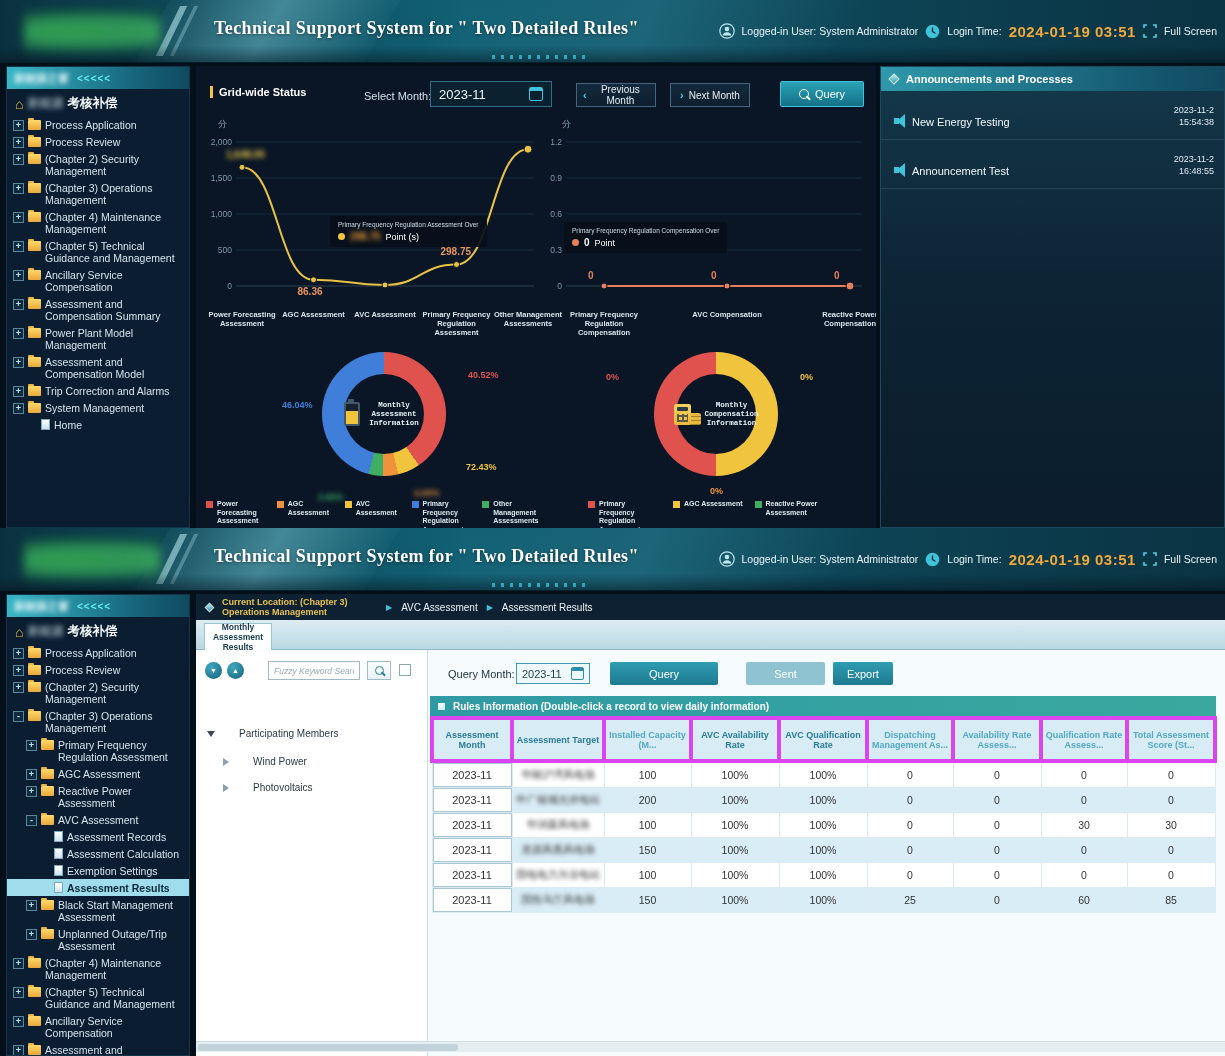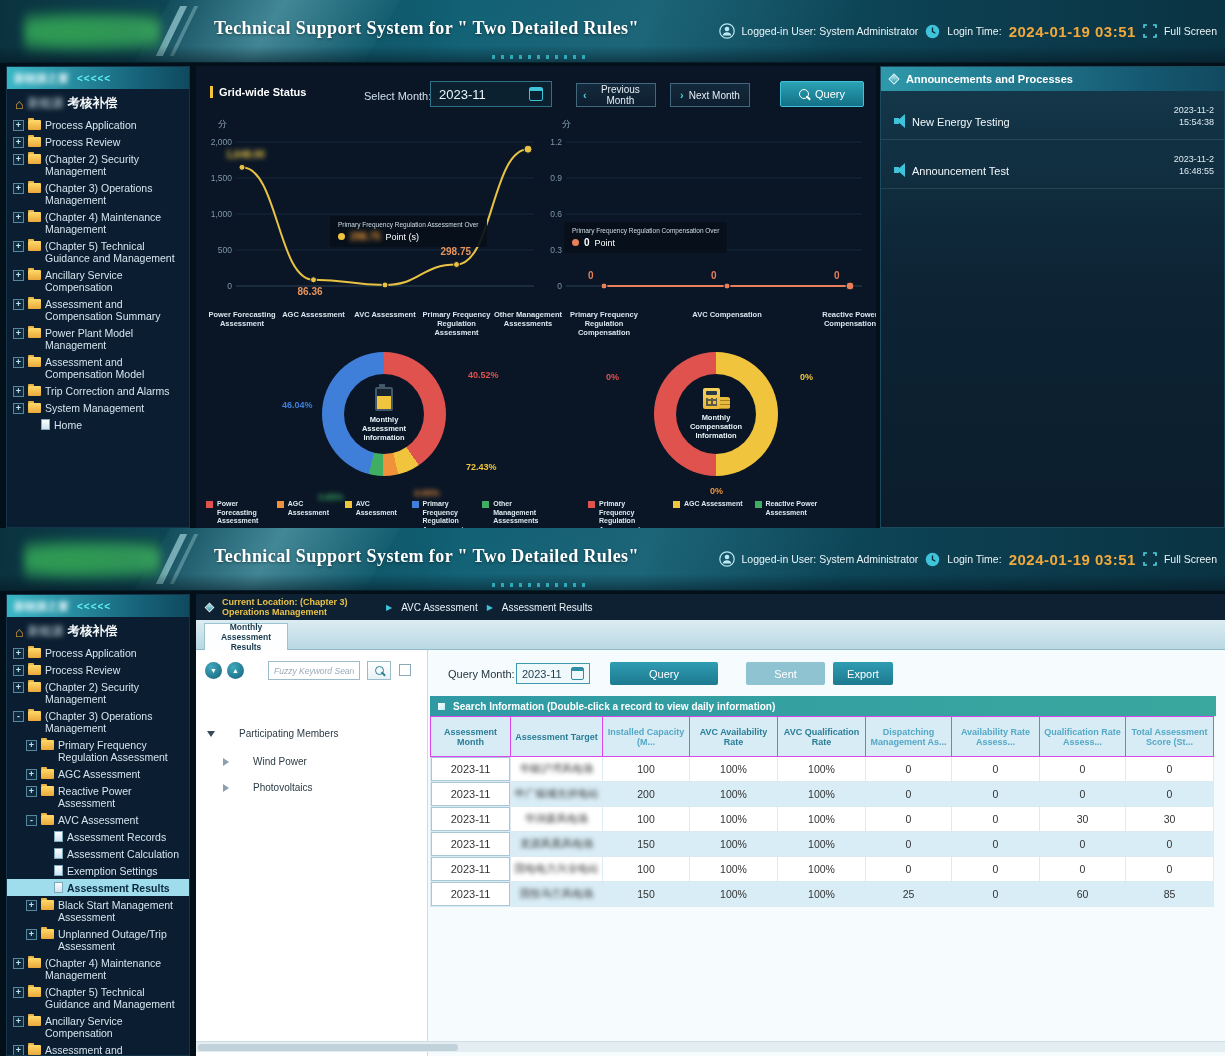--- a/index.html
+++ b/index.html
@@ -91,21 +91,21 @@
   .tip-title{color:#cfdde8;font-size:6.5px;margin-bottom:3px;white-space:nowrap;}
   .tip-row{display:flex;align-items:center;gap:5px;}
   .tip-dot{width:7px;height:7px;border-radius:50%;}
   .tip-val{font-size:10px;font-weight:bold;}
   .tip-unit{color:#fff;font-size:9px;}
   #tip1{left:134px;top:98px;} #tip2{left:24px;top:104px;}
   .donut-wrap{position:absolute;top:274px;width:232px;height:176px;}
   #dw1{left:72px;} #dw2{left:404px;}
   .donut{position:absolute;left:54px;top:12px;width:124px;height:124px;border-radius:50%;}
   .hole{position:absolute;left:76px;top:34px;width:80px;height:80px;border-radius:50%;background:#0a1626;
-        display:flex;flex-direction:column;align-items:center;justify-content:center;gap:4px;}
+        display:flex;flex-direction:row;align-items:center;justify-content:center;gap:4px;font-family:Liberation Mono, monospace;}
   .hole-lb{color:#e8f2f8;font-size:7.5px;font-weight:bold;text-align:center;line-height:9px;width:70px;}
   .pctlb{position:absolute;font-size:9px;font-weight:bold;}
   .batt{width:14px;height:20px;border:2px solid #42586a;border-radius:2px;position:relative;
         background:linear-gradient(180deg,#16222e 0 35%,#f0c43c 35% 100%);}
   .batt::before{content:"";position:absolute;left:2px;top:-5px;width:6px;height:3px;background:#42586a;}
   .calcrow{display:flex;align-items:flex-end;}
   .calc{width:17px;height:21px;background:linear-gradient(180deg,#f6d35c,#eab83a);border-radius:2px;position:relative;}
   .calc::before{content:"";position:absolute;left:3px;top:3px;right:3px;height:4px;background:#2a3a48;border-radius:1px;}
   .calc::after{content:"";position:absolute;left:3px;top:10px;right:3px;bottom:3px;opacity:.75;
      background:repeating-linear-gradient(90deg,#2a3a48 0 2px,transparent 2px 5px),
@@ -137,21 +137,21 @@
   
   .main2{position:absolute;left:196px;top:66px;width:1029px;height:462px;background:#eef5f8;overflow:hidden;}
   .crumbbar{position:absolute;left:0;top:0;width:100%;height:26px;background:#0d2133;display:flex;
             align-items:center;gap:9px;padding:0 10px;box-sizing:border-box;}
   .dsm{width:7px;height:7px;flex:0 0 7px;}
   .crumb-loc{color:#e8c24a;font-size:9px;line-height:10px;max-width:155px;font-weight:bold;}
   .crumb{color:#e9f2f7;font-size:10px;white-space:nowrap;}
   .csep{color:#3fc3da;font-size:8px;}
   .tabstrip{position:absolute;left:0;top:26px;width:100%;height:30px;
             background:linear-gradient(180deg,#dcecf2,#b9d8e3);border-bottom:1px solid #8fb8c8;box-sizing:border-box;}
-  .tab{position:absolute;left:8px;top:3px;width:84px;height:27px;background:#fdfeff;border:1px solid #9cc3d2;
+  .tab{position:absolute;left:8px;top:3px;width:68px;height:27px;background:#fdfeff;border:1px solid #9cc3d2;
        border-bottom:none;font-size:8.5px;color:#17394c;display:flex;align-items:center;justify-content:center;
        text-align:center;line-height:10px;font-weight:bold;padding:8px 5px;box-sizing:border-box;}
   .content{position:absolute;left:0;top:56px;width:100%;height:406px;background:#f6fbfd;}
   .lpanel{position:absolute;left:0;top:0;width:232px;height:100%;background:#ffffff;
           border-right:1px solid #c9dde6;box-sizing:border-box;}
   .round-btn{position:absolute;top:12px;width:17px;height:17px;border-radius:50%;color:#fff;font-size:7px;
              display:flex;align-items:center;justify-content:center;
              background:radial-gradient(circle at 35% 30%,#3fa9bd,#15607a);}
   #rb1{left:9px;} #rb2{left:31px;}
   .search-in{position:absolute;left:72px;top:11px;width:92px;height:19px;border:1px solid #9cbcca;
@@ -176,21 +176,21 @@
   .btn{position:absolute;top:12px;height:23px;border-radius:2px;color:#fff;font-size:11px;border:none;
        display:flex;align-items:center;justify-content:center;font-family:"Liberation Sans",sans-serif;}
   #qbtn{left:182px;width:108px;background:linear-gradient(180deg,#2f9cb2,#1d7a90);}
   #sent{left:318px;width:79px;background:#8fc3d2;}
   #export{left:405px;width:60px;background:linear-gradient(180deg,#2f9cb2,#1d7a90);}
   .browsebar{position:absolute;left:2px;top:46px;width:786px;height:20px;box-sizing:border-box;
              background:linear-gradient(90deg,#2f9aa4,#3aa89e);display:flex;align-items:center;gap:8px;
              padding:0 8px;color:#fff;font-weight:bold;font-size:10px;}
   .bdm{width:7px;height:7px;flex:0 0 7px;background:linear-gradient(135deg,#ffffff,#bfeef5);}
   .tbl{position:absolute;left:2px;top:66px;width:784px;border-collapse:collapse;table-layout:fixed;}
-  .tbl th{background:#d7ecf4;color:#2a7d98;font-size:9px;font-weight:bold;border:1px solid #d946ef;
+  .tbl th{background:#d7ecf4;color:#2a7d98;font-size:9px;font-weight:bold;border:4px solid #d946ef;
           height:25px;line-height:10px;padding:7px 2px;}
   .tbl th.light{color:#54a8c8;}
   .tbl td{border:1px solid #dcebf3;height:24px;text-align:center;color:#333;font-size:10.5px;padding:0 2px;overflow:hidden;}
   .tbl tr:nth-child(odd) td{background:#ffffff;}
   .tbl tr:nth-child(even) td{background:#d9edf6;}
   .tbl td.mcell{background:#ffffff !important;box-shadow:inset 0 0 0 1px #a9c8d6;font-size:11px;}
   .hscroll{position:absolute;left:0;bottom:4px;width:100%;height:11px;background:#e4edf1;
            border-top:1px solid #cfdde4;box-sizing:border-box;}
   .hthumb{position:absolute;left:2px;top:2px;width:260px;height:7px;background:#c2d2da;border-radius:3px;}
 </style>
@@ -686,21 +686,21 @@
           <div class="qmonth">
             <span>2023-11</span>
             <span class="cal-ic2"></span>
           </div>
           <button class="btn" id="qbtn">Query</button>
           <button class="btn" id="sent">Sent</button>
           <button class="btn" id="export">Export</button>
 
           <div class="browsebar">
             <span class="bdm"></span>
-            <span>Search Information (Double-click a record to view daily information)</span>
+            <span>Rules Information (Double-click a record to view daily information)</span>
           </div>
 
           <table class="tbl">
             <colgroup>
               <col style="width:80px">
                 <col style="width:92px">
                 <col style="width:87px">
               <col style="width:88px">
                 <col style="width:88px">
                 <col style="width:86px">

